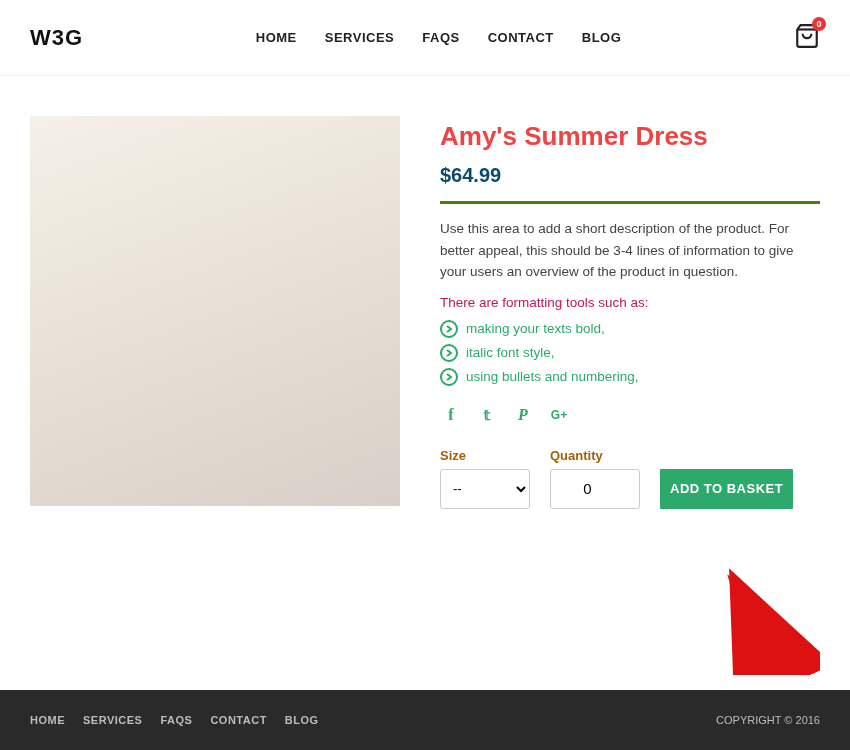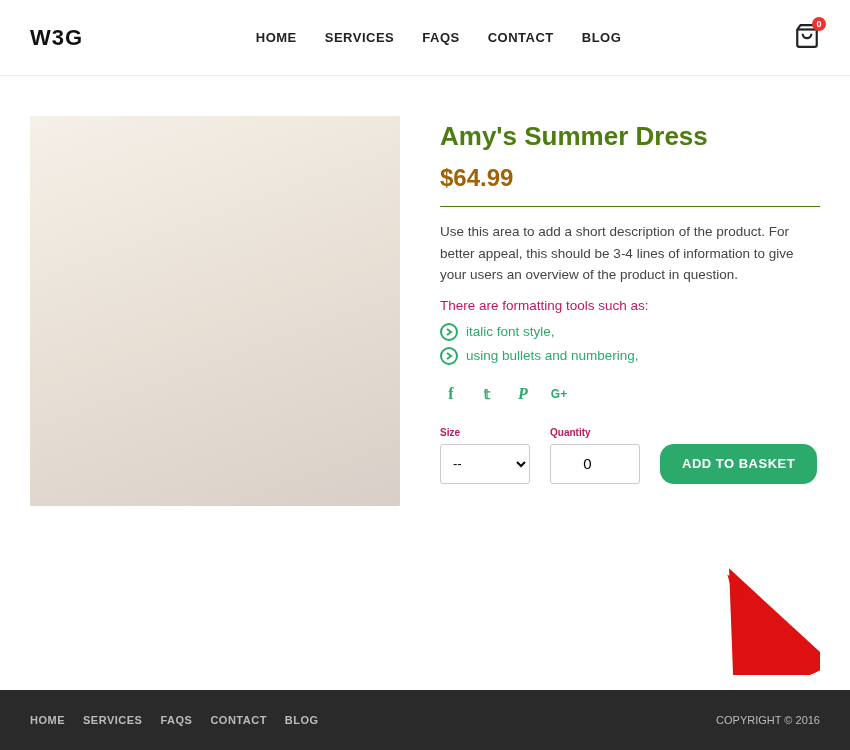--- a/index.html
+++ b/index.html
@@ -91,30 +91,30 @@
     }
 
     
     .product-info {
       flex: 1;
       padding-top: 5px;
     }
     .product-title {
       font-size: 26px;
       font-weight: 700;
-      color: #4d7c0f;
+      color: #ef4444;
       margin-bottom: 12px;
     }
     .product-price {
-      font-size: 24px;
+      font-size: 20px;
       font-weight: 700;
-      color: #a16207;
+      color: #0c4a6e;
       margin-bottom: 14px;
       padding-bottom: 14px;
-      border-bottom: 1px solid #4d7c0f;
+      border-bottom: 3px solid #4d7c0f;
     }
     .product-desc {
       font-size: 13.5px;
       color: #444;
       line-height: 1.6;
       margin-bottom: 12px;
     }
     .features-intro {
       font-size: 13.5px;
       color: #be185d;
@@ -173,23 +173,23 @@
       align-items: flex-end;
       gap: 20px;
       margin-bottom: 20px;
     }
     .field-group {
       display: flex;
       flex-direction: column;
       gap: 6px;
     }
     .field-label {
-      font-size: 10px;
+      font-size: 13px;
       font-weight: 600;
-      color: #be185d;
+      color: #a16207;
     }
     .size-select {
       width: 90px;
       height: 40px;
       border: 1px solid #ccc;
       border-radius: 3px;
       padding: 0 8px;
       font-size: 13px;
       background: #fff;
       cursor: pointer;
@@ -199,29 +199,29 @@
       height: 40px;
       border: 1px solid #ccc;
       border-radius: 3px;
       padding: 0 10px;
       font-size: 15px;
       text-align: center;
       background: #fff;
     }
     .add-to-basket-btn {
       height: 40px;
-      padding: 0 22px;
+      padding: 0 10px;
       background: #2baa6b;
       color: #fff;
       border: none;
       font-size: 13px;
       font-weight: 700;
       letter-spacing: 0.5px;
       cursor: pointer;
-      border-radius: 14px;
+      border-radius: 1px;
       white-space: nowrap;
     }
 
     
     .arrow-annotation {
       position: absolute;
       bottom: 95px;
       right: 20px;
       width: 100px;
       height: 100px;
@@ -395,20 +395,28 @@
     <div class="product-price">$64.99</div>
     <p class="product-desc">Use this area to add a short description of the product. For better appeal, this should be 3-4 lines of information to give your users an overview of the product in question.</p>
     <p class="features-intro">There are formatting tools such as:</p>
     <ul class="features-list">
       <li>
         <span class="chevron-icon">
           <svg viewBox="0 0 10 10" fill="none" stroke="#2baa6b" stroke-width="2">
               <polyline points="3,2 7,5 3,8"></polyline>
             </svg>
         </span>
+        <span>making your texts bold,</span>
+      </li>
+      <li>
+        <span class="chevron-icon">
+          <svg viewBox="0 0 10 10" fill="none" stroke="#2baa6b" stroke-width="2">
+              <polyline points="3,2 7,5 3,8"></polyline>
+            </svg>
+        </span>
         <span>italic font style,</span>
       </li>
       <li>
         <span class="chevron-icon">
           <svg viewBox="0 0 10 10" fill="none" stroke="#2baa6b" stroke-width="2">
               <polyline points="3,2 7,5 3,8"></polyline>
             </svg>
         </span>
         <span>using bullets and numbering,</span>
       </li>

